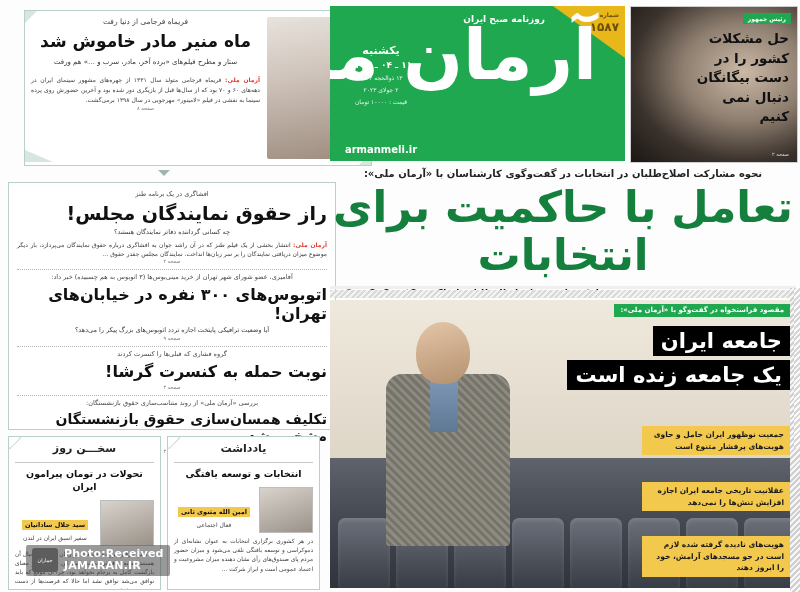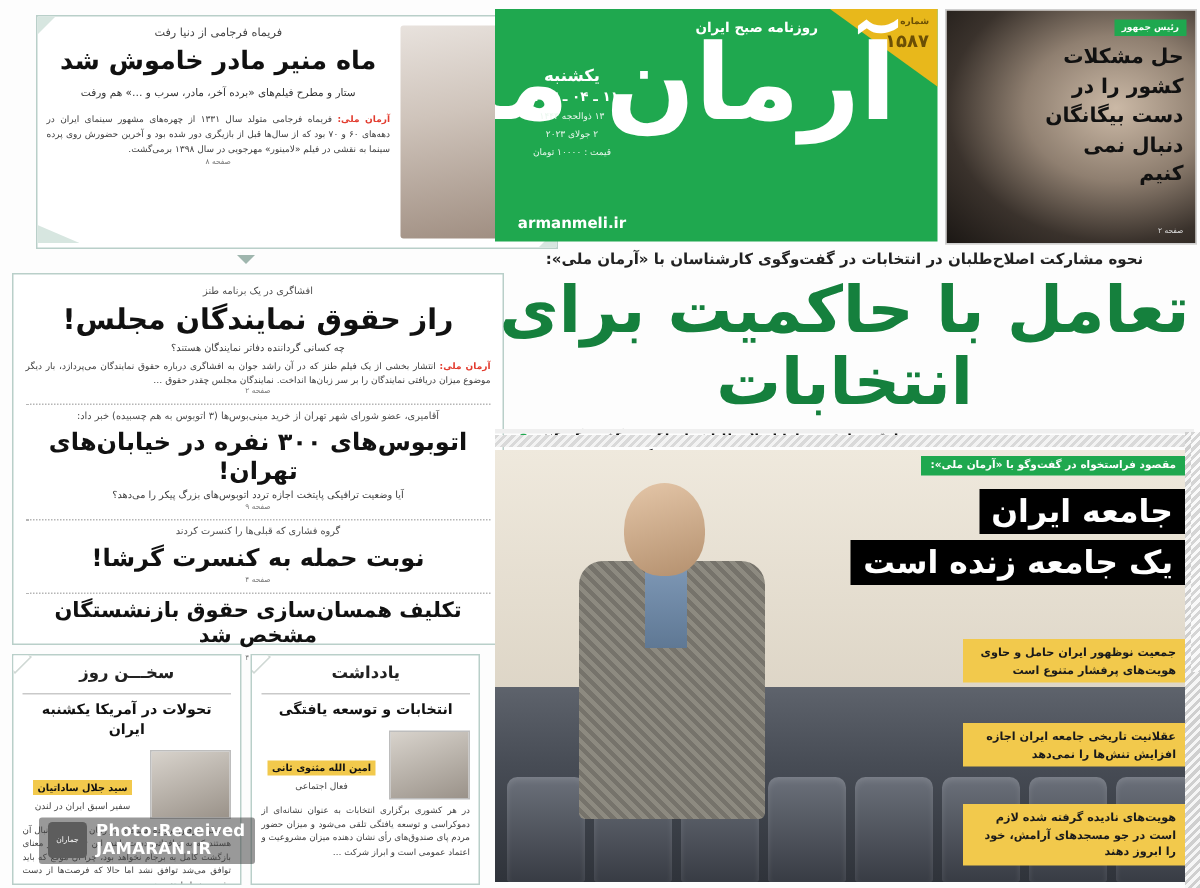--- a/index.html
+++ b/index.html
@@ -40,21 +40,21 @@
   .lede-tag{color:#e23b2e;font-weight:bold;}
 
   .tri-down{position:absolute;left:50%;transform:translateX(-50%);
     width:0;height:0;border-left:6px solid transparent;border-right:6px solid transparent;
     border-top:6px solid #9fb6ae;}
 
   
   .stack{position:absolute;left:4px;top:178px;width:328px;height:248px;padding:7px 8px;box-sizing:border-box;}
   .art{margin-bottom:5px;}
   .art-k{font-size:6.5px;color:#4a4a4a;text-align:center;line-height:1.35;}
-  .art-h{font-weight:bold;color:#111;text-align:center;line-height:1.2;margin:3px 12px;}
+  .art-h{font-weight:bold;color:#111;text-align:right;line-height:1.2;margin:3px 0;}
   .h-xl{font-size:19px;letter-spacing:-.4px;}
   .h-lg{font-size:16px;letter-spacing:-.3px;}
   .h-md{font-size:14px;letter-spacing:-.2px;}
   .art-sub{font-size:6.5px;color:#3a3a3a;text-align:center;line-height:1.35;}
 
   
   .op-wrap{position:absolute;left:4px;top:432px;width:312px;height:154px;display:flex;gap:6px;}
   .op{flex:1;position:relative;padding:5px 6px;box-sizing:border-box;overflow:hidden;}
   .op-label{font-size:11px;font-weight:bold;color:#222;text-align:center;letter-spacing:3px;
     padding-bottom:4px;}
@@ -208,20 +208,21 @@
       <div class="rule-dot"></div>
 
       <div class="art">
         <div class="art-k">گروه فشاری که قبلی‌ها را کنسرت کردند</div>
         <div class="art-h h-lg">نوبت حمله به کنسرت گرشا!</div>
         <div class="pageref">صفحه ۴</div>
       </div>
       <div class="rule-dot"></div>
 
       <div class="art">
+        <div class="art-k">بررسی «آرمان ملی» از روند متناسب‌سازی حقوق بازنشستگان:</div>
         <div class="art-h h-md">تکلیف همسان‌سازی حقوق بازنشستگان مشخص شد</div>
         <div class="pageref">صفحه ۴</div>
       </div>
     </div>
 
     <div class="op-wrap">
 
       <div class="box box-teal op">
         <span class="op-notch" style="left:-7px;top:-7px;"></span>
         <div class="op-label">یادداشت</div>
@@ -234,21 +235,21 @@
             <div class="op-role">فعال اجتماعی</div>
           </div>
         </div>
         <div class="op-body">در هر کشوری برگزاری انتخابات به عنوان نشانه‌ای از دموکراسی و توسعه یافتگی تلقی می‌شود و میزان حضور مردم پای صندوق‌های رأی نشان دهنده میزان مشروعیت و اعتماد عمومی است و ابراز شرکت …</div>
       </div>
 
       <div class="box box-teal op">
         <span class="op-notch" style="left:-7px;top:-7px;"></span>
         <div class="op-label">سخـــن روز</div>
         <div class="rule"></div>
-        <div class="op-title">تحولات در آمریکا یکشنبه ایران</div>
+        <div class="op-title">تحولات در تومان پیرامون ایران</div>
         <div class="op-mid">
           <div class="op-photo"></div>
           <div class="op-meta">
             <span class="op-name">سید جلال ساداتیان</span>
             <div class="op-role">سفیر اسبق ایران در لندن</div>
           </div>
         </div>
         <div class="op-body">به نظر طرفین پرونده هسته‌ای در زمان کنونی به دنبال آن هستند که به توافقاتی دست یابند. این توافقات در معنای بازگشت کامل به برجام نخواهد بود، چرا آن موقع که باید توافق می‌شد توافق نشد اما حالا که فرصت‌ها از دست رفت و شرایط تغییر نموده،</div>
       </div>
     </div>

